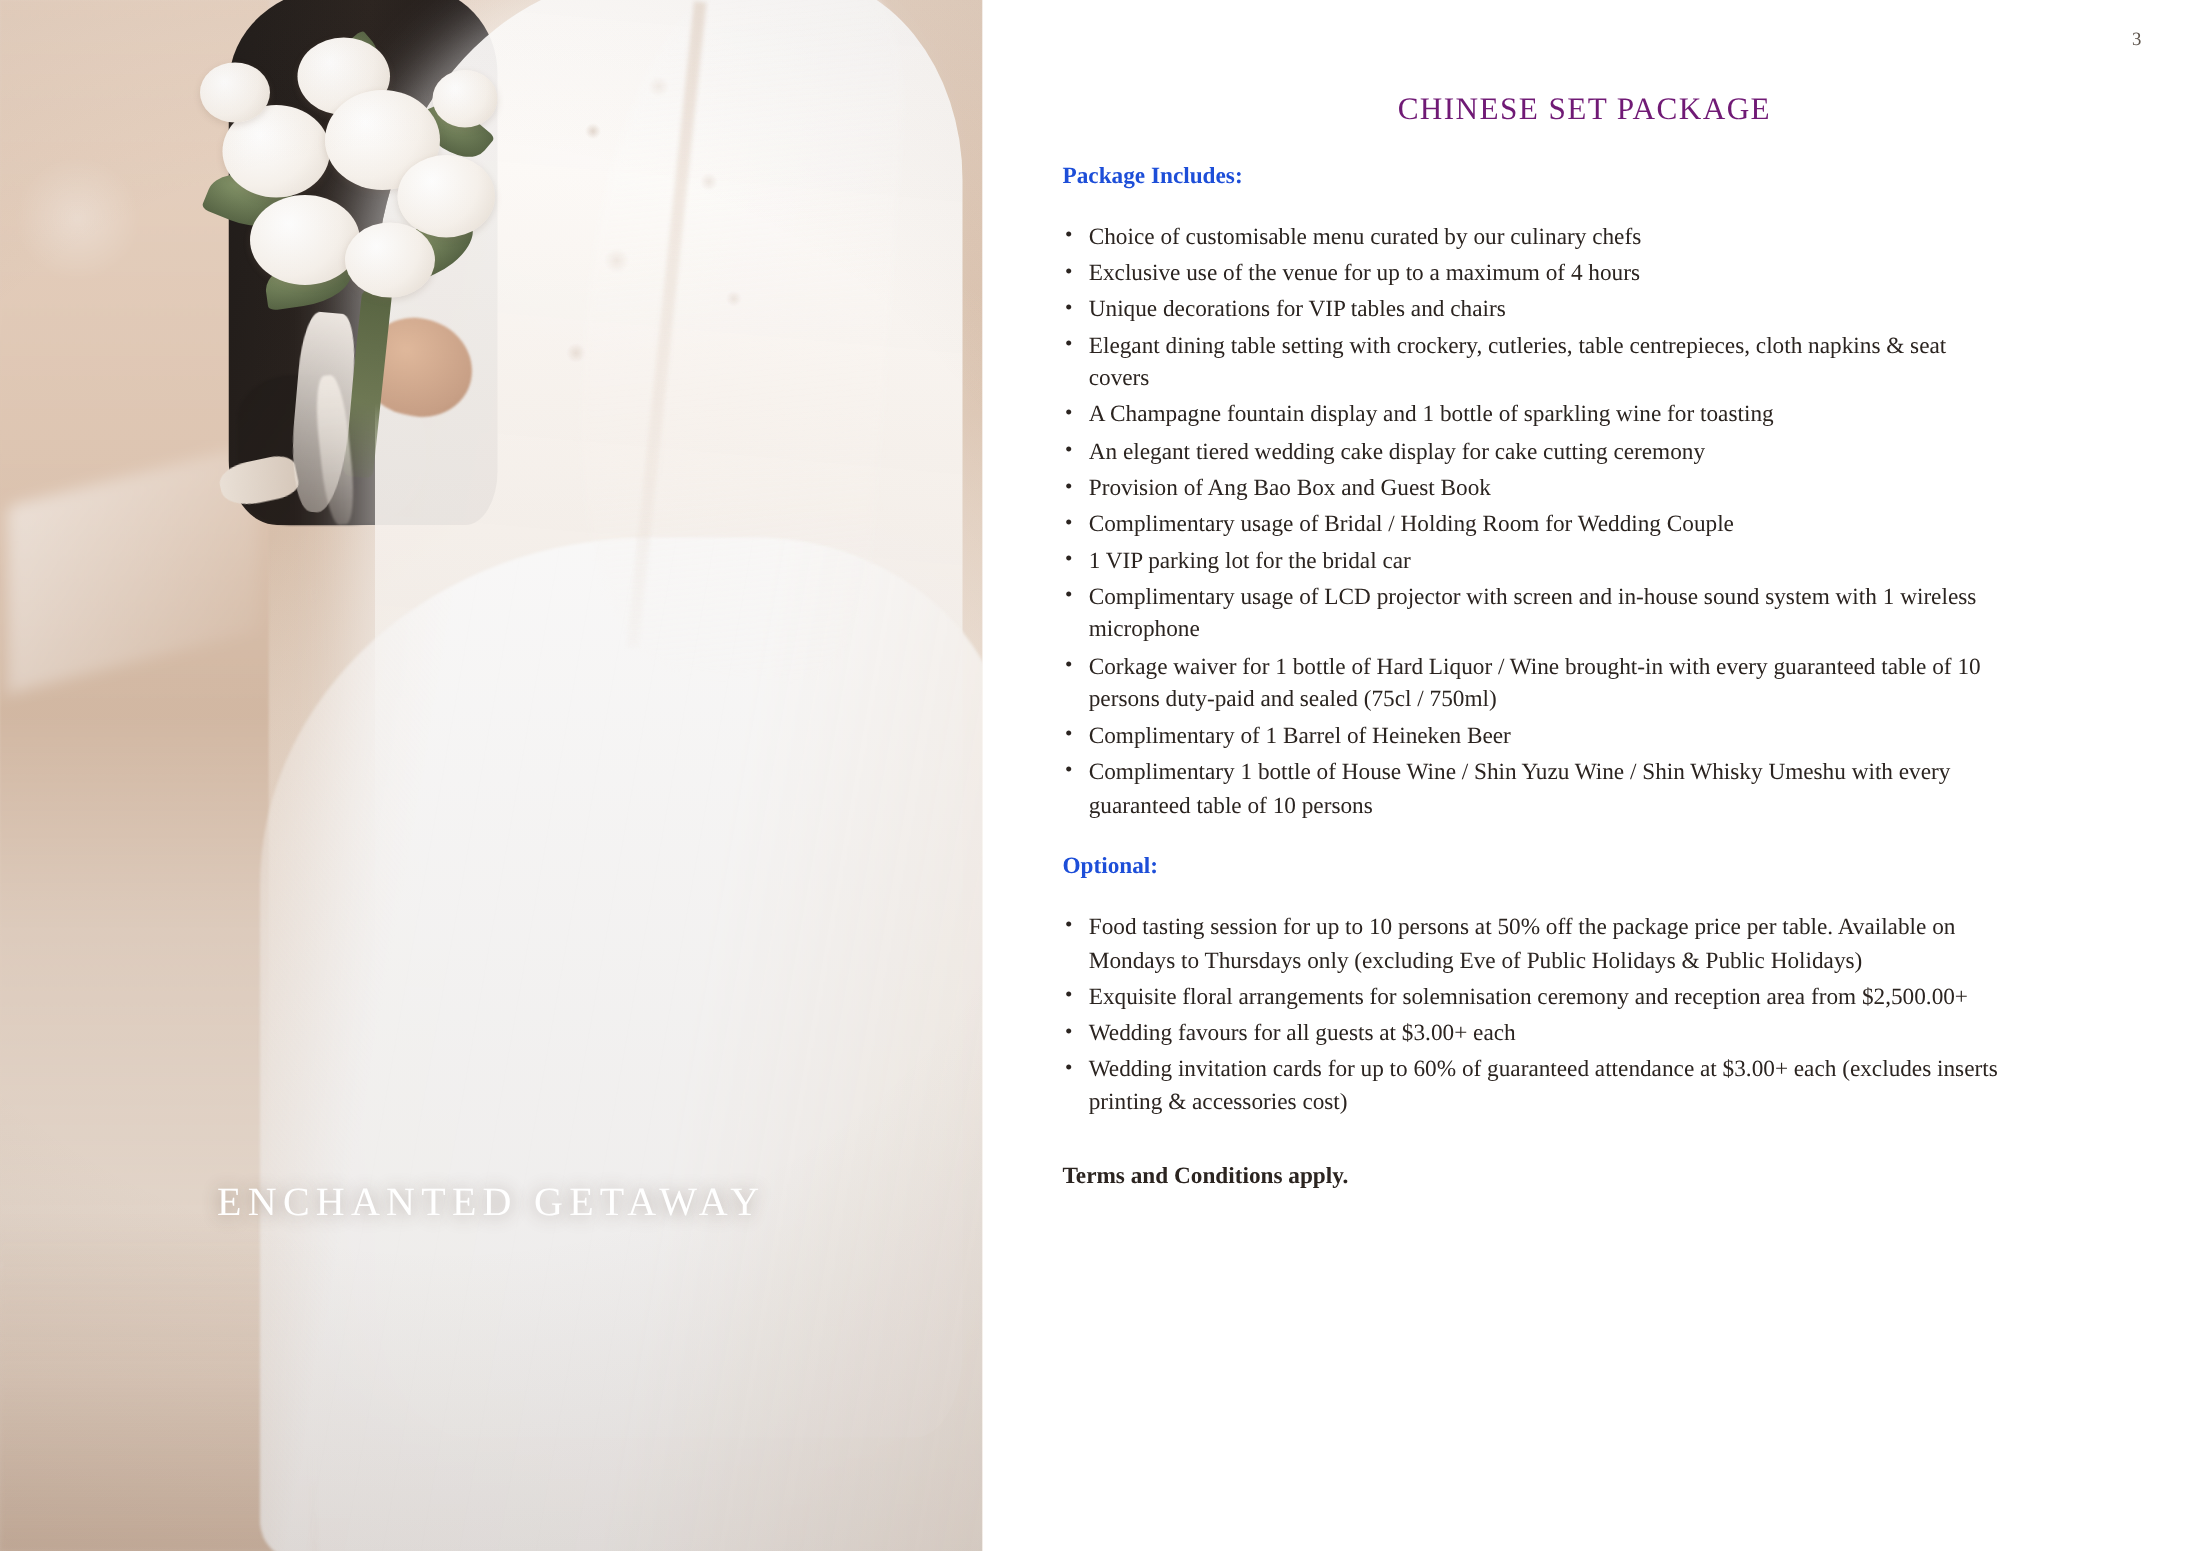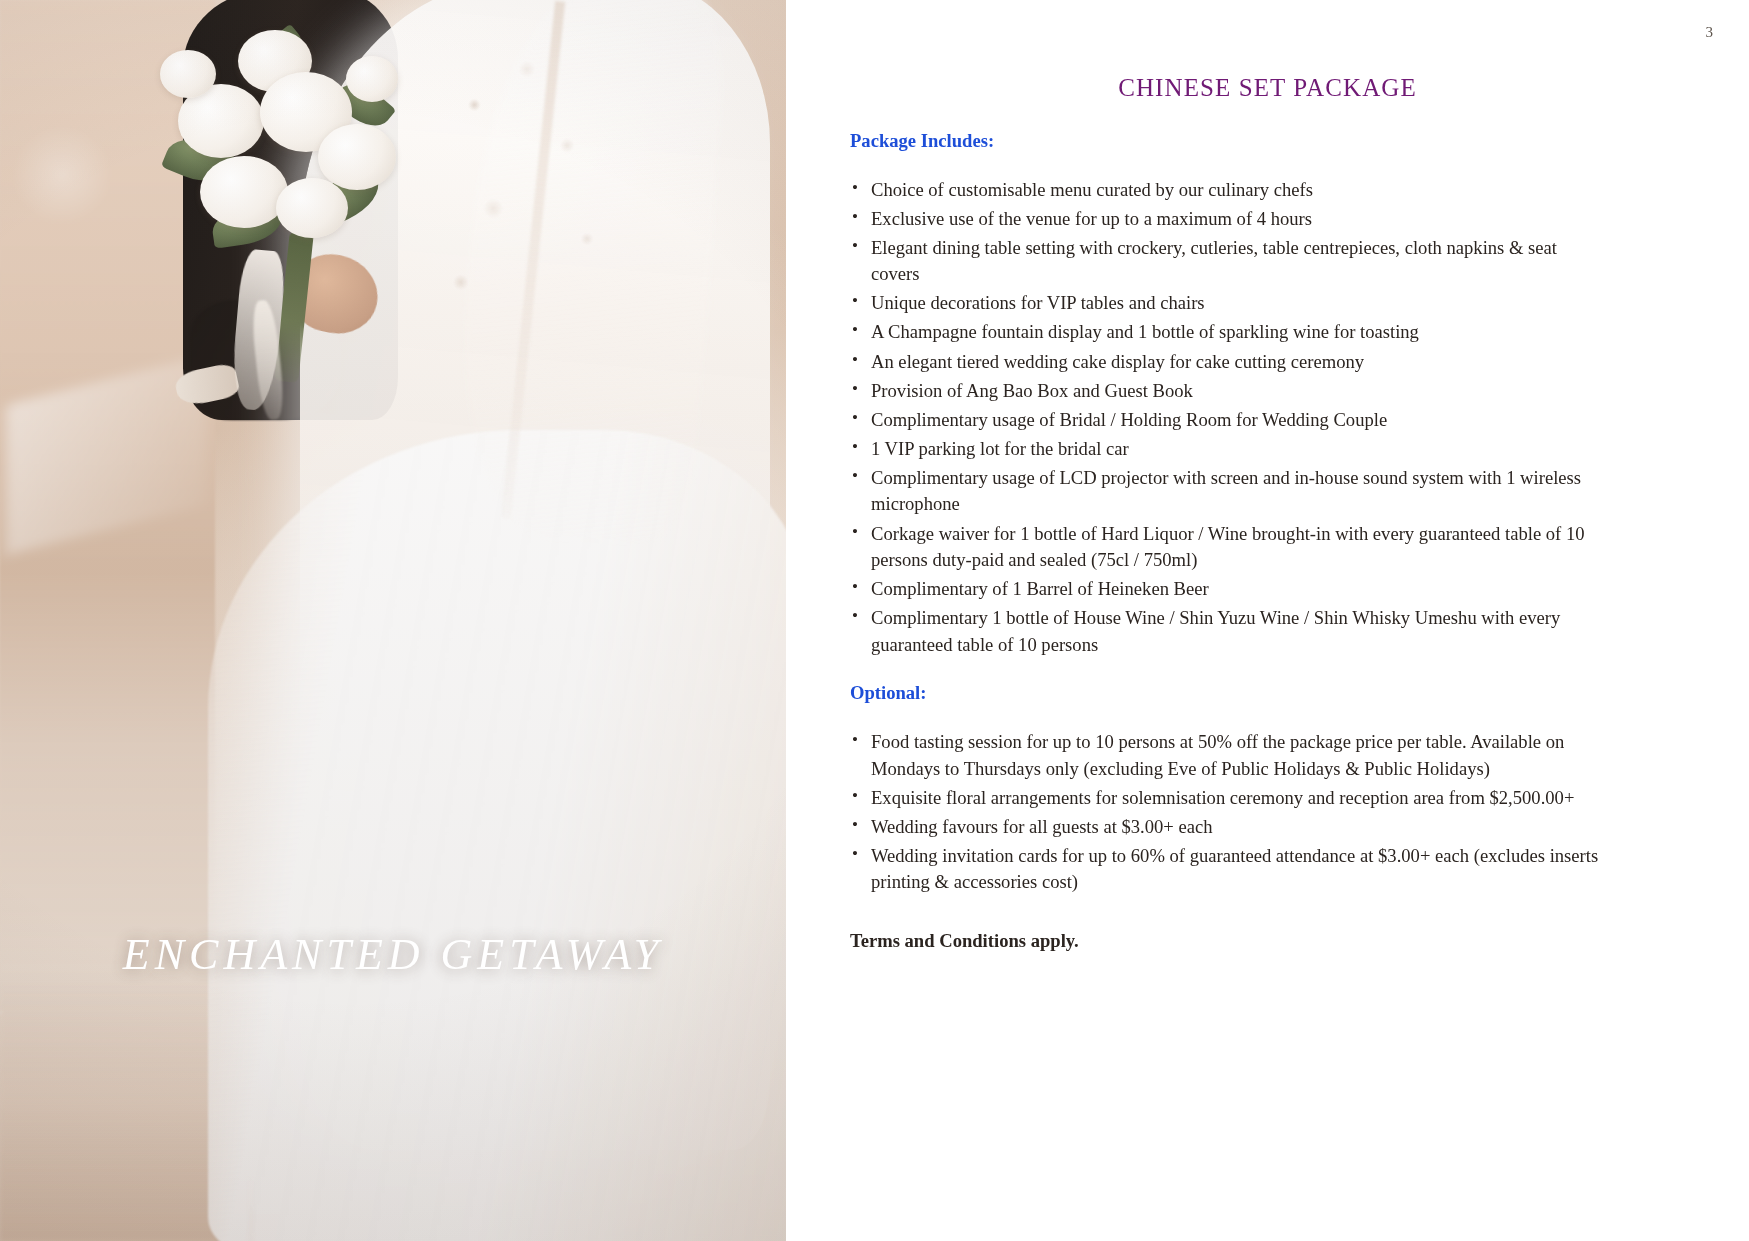--- a/index.html
+++ b/index.html
@@ -233,25 +233,24 @@
   .photo-caption {
     position: absolute;
     left: 0;
     bottom: 262px;
     width: 786px;
     text-align: center;
     color: #ffffff;
     text-shadow: 0 1px 14px rgba(80,60,48,0.45);
   }
   .caption-title {
-    font-size: 44px;
+    font-size: 32px;
     letter-spacing: 5px;
     font-weight: 400;
     line-height: 1.1;
-    font-style: italic;
   }
   .caption-sub {
     margin-top: 14px;
     font-size: 27px;
     letter-spacing: 5px;
     font-weight: 400;
   }
 
   
   .text-panel {
@@ -370,22 +369,22 @@
   <div class="text-panel">
     <div class="page-number">3</div>
     <div class="doc-title">CHINESE SET PACKAGE</div>
 
     <div class="content">
       <p class="section-heading">Package Includes:</p>
 
       <ul class="bullets">
         <li>Choice of customisable menu curated by our culinary chefs</li>
         <li>Exclusive use of the venue for up to a maximum of 4 hours</li>
+        <li>Unique decorations for VIP tables and chairs</li>
         <li>Elegant dining table setting with crockery, cutleries, table centrepieces, cloth napkins &amp; seat covers</li>
-        <li>Unique decorations for VIP tables and chairs</li>
         <li>A Champagne fountain display and 1 bottle of sparkling wine for toasting</li>
         <li>An elegant tiered wedding cake display for cake cutting ceremony</li>
         <li>Provision of Ang Bao Box and Guest Book</li>
         <li>Complimentary usage of Bridal / Holding Room for Wedding Couple</li>
         <li>1 VIP parking lot for the bridal car</li>
         <li>Complimentary usage of LCD projector with screen and in-house sound system with 1 wireless microphone</li>
         <li>Corkage waiver for 1 bottle of Hard Liquor / Wine brought-in with every guaranteed table of 10 persons duty-paid and sealed (75cl / 750ml)</li>
         <li>Complimentary of 1 Barrel of Heineken Beer</li>
         <li>Complimentary 1 bottle of House Wine / Shin Yuzu Wine / Shin Whisky Umeshu with every guaranteed table of 10 persons</li>
       </ul>

